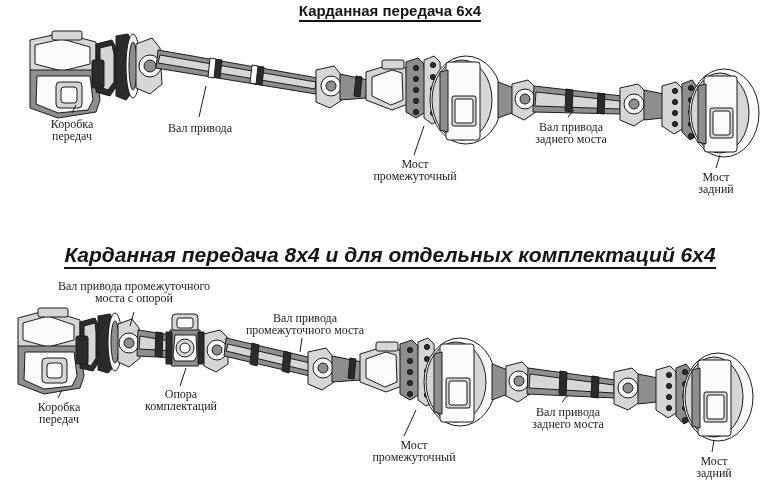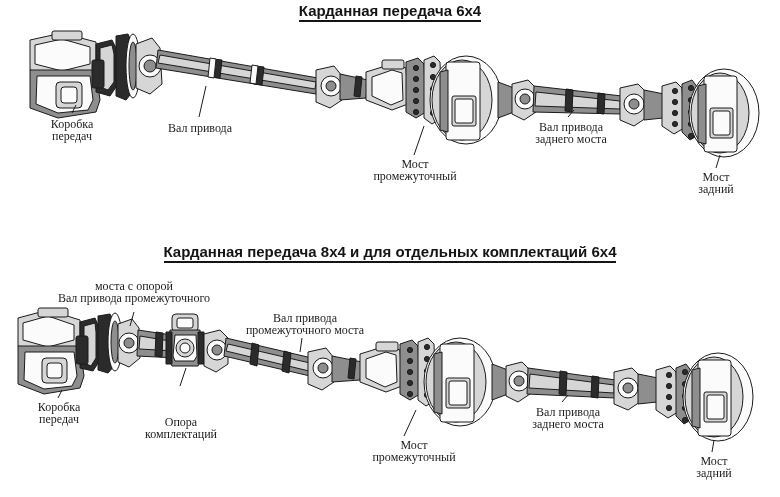--- a/index.html
+++ b/index.html
@@ -16,21 +16,21 @@
     position:absolute;left:0;width:780px;text-align:center;
     font-family:"Liberation Sans","DejaVu Sans",sans-serif;
     font-weight:bold;color:#141414;
     white-space:nowrap;
   }
   .title span{
     border-bottom:2px solid #141414;
     padding-bottom:1px;
   }
   #title-top{top:2px;font-size:15px;}
-  #title-bottom{top:243px;font-size:15px;}
+  #title-bottom{top:243px;font-size:21px;font-style:italic;}
 
   .label{
     position:absolute;text-align:center;
     font-size:12px;line-height:12px;
     color:#1c1c1c;white-space:nowrap;
     font-family:"Liberation Serif","DejaVu Serif",serif;
   }
 
   svg.art{position:absolute;left:0;top:0;overflow:visible;}
   .fill-dk{fill:#2b2b2b;stroke:#1b1b1b;stroke-width:1;}
@@ -338,35 +338,35 @@
     <line class="leader" x1="134" y1="72" x2="130" y2="86"></line>
     <line class="leader" x1="302" y1="98" x2="300" y2="112"></line>
     <line class="leader" x1="58" y1="158" x2="62" y2="150"></line>
     <line class="leader" x1="180" y1="146" x2="186" y2="128"></line>
     <line class="leader" x1="404" y1="196" x2="416" y2="170"></line>
     <line class="leader" x1="562" y1="162" x2="568" y2="155"></line>
     <line class="leader" x1="712" y1="212" x2="714" y2="200"></line>
   </svg>
 
   <div class="label" style="left:34px;top:40px;width:200px;">
+    <div>Вал привода промежуточного</div>
     <div>моста с опорой</div>
-    <div>Вал привода промежуточного</div>
   </div>
 
   <div class="label" style="left:232px;top:72px;width:146px;">
     <div>Вал привода</div>
     <div>промежуточного моста</div>
   </div>
 
   <div class="label" style="left:14px;top:161px;width:90px;">
     <div>Коробка</div>
     <div>передач</div>
   </div>
 
-  <div class="label" style="left:118px;top:148px;width:126px;margin-top:28px;">
+  <div class="label" style="left:118px;top:148px;width:126px;">
     <div>Опора</div>
     <div>комплектаций</div>
   </div>
 
   <div class="label" style="left:348px;top:199px;width:132px;">
     <div>Мост</div>
     <div>промежуточный</div>
   </div>
 
   <div class="label" style="left:509px;top:166px;width:118px;">

